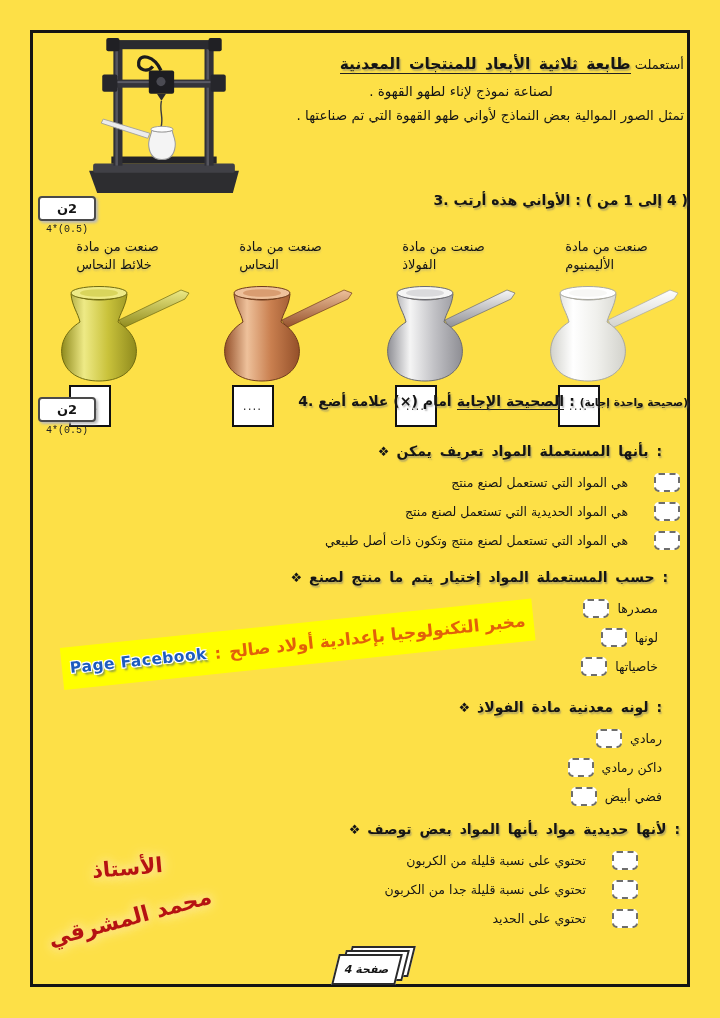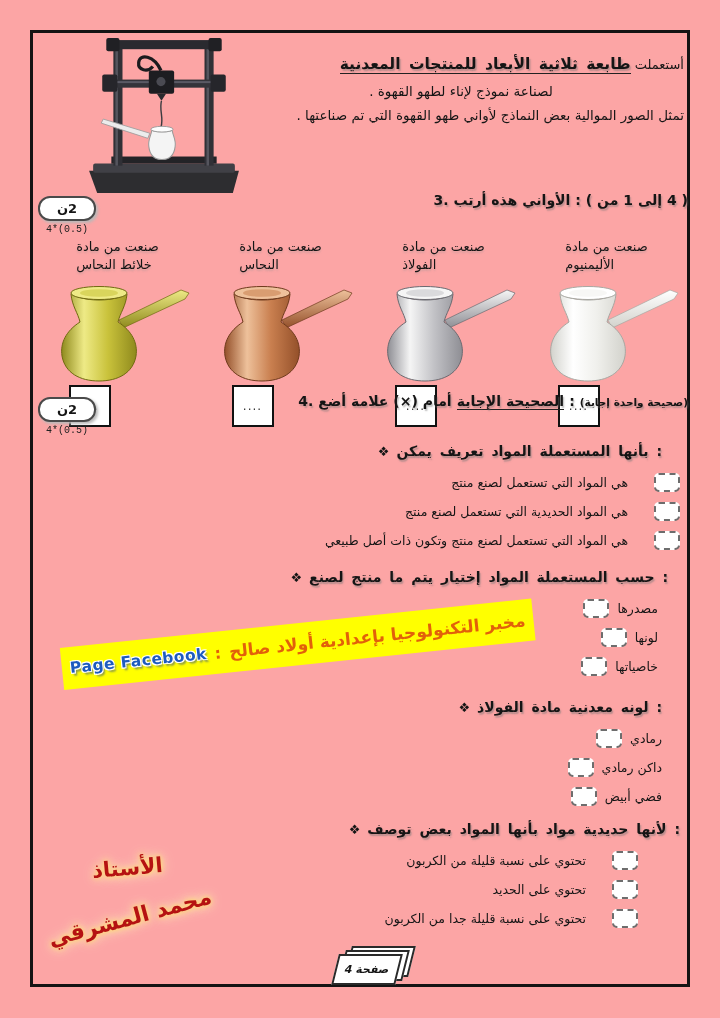--- a/index.html
+++ b/index.html
@@ -1,29 +1,29 @@
 <!DOCTYPE html>
 <html><head>
 <meta charset="utf-8">
 <style>
   html,body{margin:0;padding:0;background:#fff;}
-  .stage{position:relative;width:720px;height:1018px;background:#fca5a5;overflow:hidden;
+  .stage{position:relative;width:720px;height:1018px;background:#fde047;overflow:hidden;
          font-family:"DejaVu Sans",sans-serif;color:#151515;}
   .frame{position:absolute;left:30px;top:30px;width:654px;height:951px;border:3px solid #141414;}
   .printer{position:absolute;left:82px;top:33px;width:164px;height:162px;}
 
   .intro{position:absolute;right:36px;top:52px;width:446px;text-align:right;line-height:1.55;}
   .intro .l1{font-size:13px;margin-bottom:5px;white-space:nowrap;}
   .intro .l1 .bold{font-weight:bold;font-size:15.5px;border-bottom:1.5px solid #222;
         text-shadow:1.5px 2px 1.5px rgba(110,110,110,.45);word-spacing:3px;}
   .intro .l2{font-size:13.5px;text-align:center;margin-bottom:3px;}
   .intro .l3{font-size:13.5px;}
 
   .badge{position:absolute;width:54px;height:21px;background:#fff;border:2px solid #4a4a4a;
-         border-radius:12px;box-shadow:2px 2px 3px #b9b9b9;font-size:13px;font-weight:bold;
+         border-radius:4px;box-shadow:2px 2px 3px #b9b9b9;font-size:13px;font-weight:bold;
          display:flex;align-items:center;justify-content:center;}
   .badge-detail{position:absolute;font-size:10px;color:#222;font-family:Liberation Mono, monospace;}
 
   .qline{position:absolute;display:flex;direction:ltr;justify-content:flex-end;gap:5px;
          white-space:nowrap;font-size:14px;font-weight:bold;align-items:baseline;
          text-shadow:1.2px 2px 1.5px rgba(115,115,115,.45);}
   .qline .u{border-bottom:1.5px solid #222;}
   .qline .note{font-size:10.5px;font-weight:bold;}
 
   .pots{position:absolute;left:36px;top:238px;width:652px;display:flex;}
@@ -301,25 +301,25 @@
     <div class="sh">
       <span class="bullet">❖</span>
       <span>توصف‎ ‎بعض‎ ‎المواد‎ ‎بأنها‎ ‎مواد‎ ‎حديدية‎ ‎لأنها‎ ‎:</span>
     </div>
     <div class="opt box-right">
       <span class="chk"></span>
       <span class="ot">تحتوي على نسبة قليلة من الكربون</span>
     </div>
     <div class="opt box-right">
       <span class="chk"></span>
+      <span class="ot">تحتوي على نسبة قليلة جدا من الكربون</span>
+    </div>
+    <div class="opt box-right">
+      <span class="chk"></span>
       <span class="ot">تحتوي على الحديد</span>
-    </div>
-    <div class="opt box-right">
-      <span class="chk"></span>
-      <span class="ot">تحتوي على نسبة قليلة جدا من الكربون</span>
     </div>
   </div>
 
   <div class="banner" style="background: rgb(255, 255, 0);">
     <span class="bn-ar" style="color: rgb(226, 96, 10);">مخبر التكنولوجيا بإعدادية أولاد صالح</span>
     <span class="bn-sep" style="color: rgb(226, 96, 10);">:</span>
     <span class="bn-en" dir="ltr" style="color: rgb(29, 91, 191);">Page Facebook</span>
   </div>
 
   <div class="sig-title sig" style="color: rgb(181, 18, 18);">الأستاذ</div>

